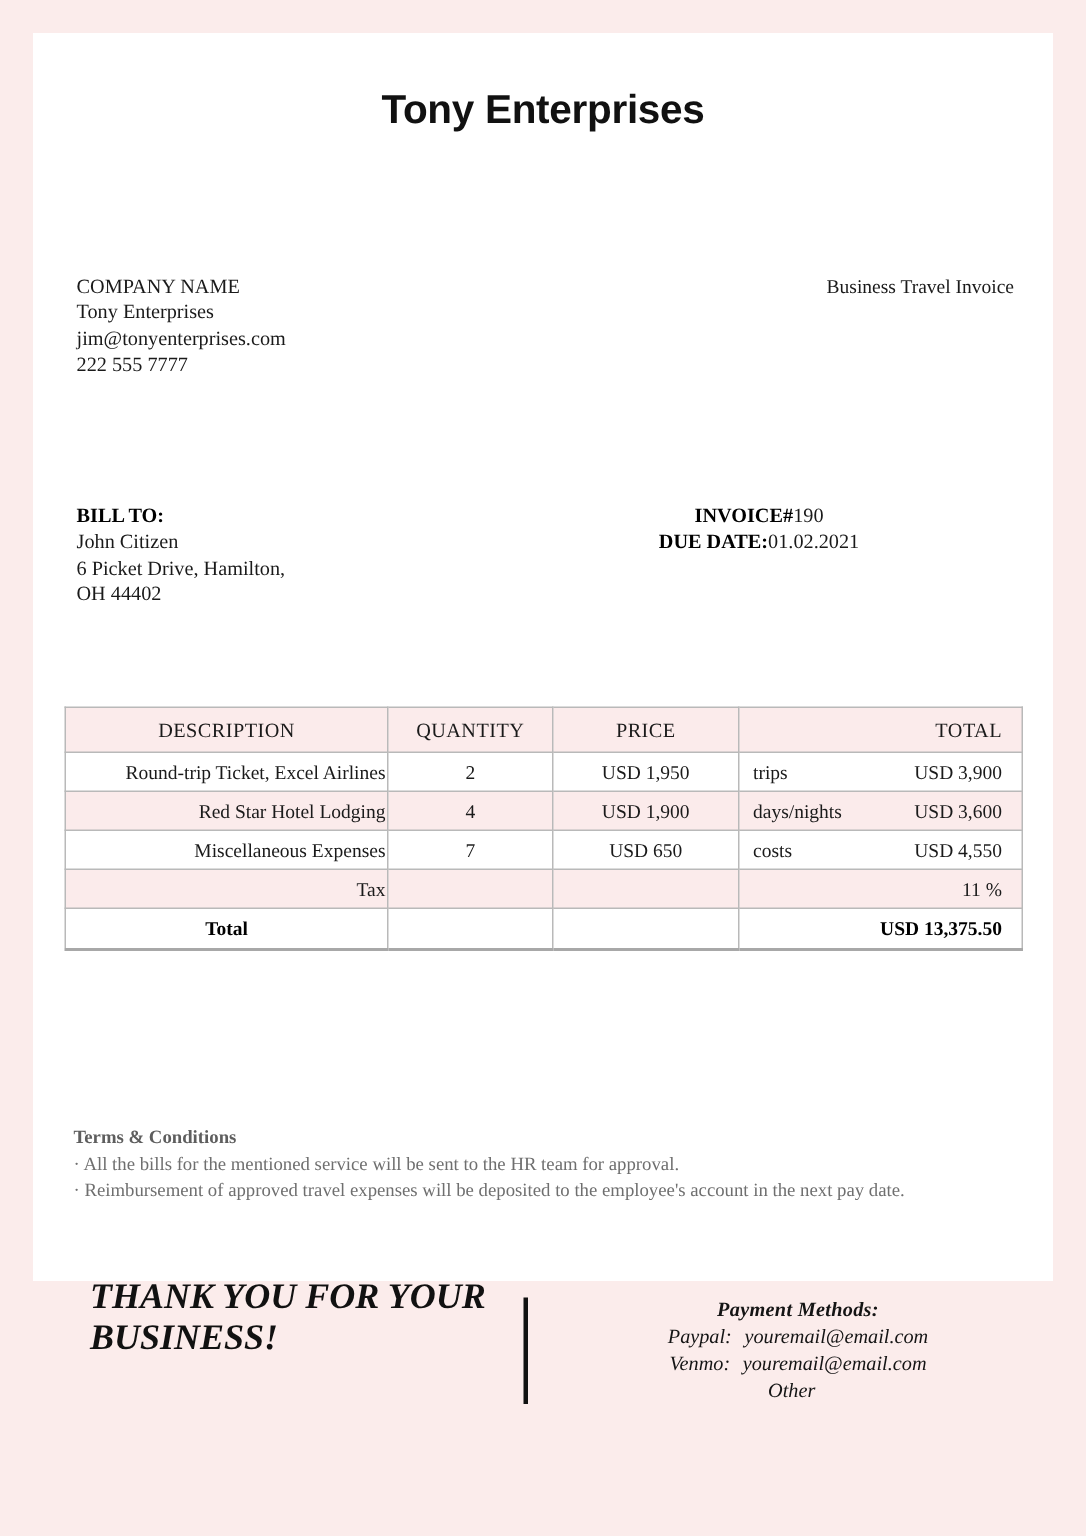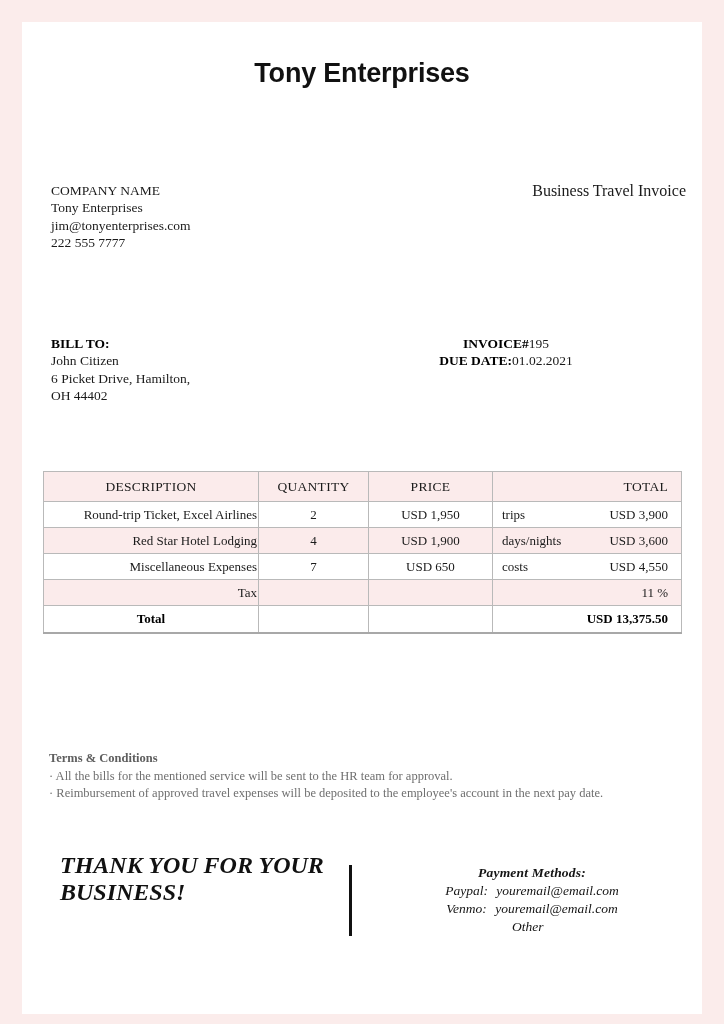--- a/index.html
+++ b/index.html
@@ -13,21 +13,21 @@
     background: #fbeceb;
     font-family: "Liberation Serif", "DejaVu Serif", serif;
     overflow: hidden;
   }
 
   .page {
     position: absolute;
     left: 22px;
     top: 22px;
     width: 680px;
-    height: 992px;
+    height: 832px;
     background: #ffffff;
     box-sizing: border-box;
   }
 
   
   .doc-title {
     position: absolute;
     left: 0;
     top: 36px;
     width: 680px;
@@ -46,23 +46,23 @@
     top: 160px;
     width: 400px;
     font-size: 13.5px;
     line-height: 17.4px;
     color: #1a1a1a;
   }
   .company-block div { white-space: nowrap; }
 
   .invoice-kind {
     position: absolute;
-    right: 16px;
+    right: 26px;
     top: 160px;
-    font-size: 16px;
+    font-size: 13px;
     line-height: 17.4px;
     color: #1a1a1a;
     text-align: right;
     white-space: nowrap;
   }
 
   
   .billto-block {
     position: absolute;
     left: 29px;
@@ -244,21 +244,21 @@
   <div class="billto-block">
     <div class="heading">BILL TO:</div>
     <div>John Citizen</div>
     <div>6 Picket Drive, Hamilton,</div>
     <div>OH 44402</div>
   </div>
 
   <div class="meta-block">
     <div class="meta-row">
       <span class="label">INVOICE#</span>
-      <span class="value">195</span>
+      <span class="value">190</span>
     </div>
     <div class="meta-row">
       <span class="label">DUE DATE:</span>
       <span class="value">01.02.2021</span>
     </div>
   </div>
 
   <table class="items-table">
     <colgroup>
       <col class="c-desc">

